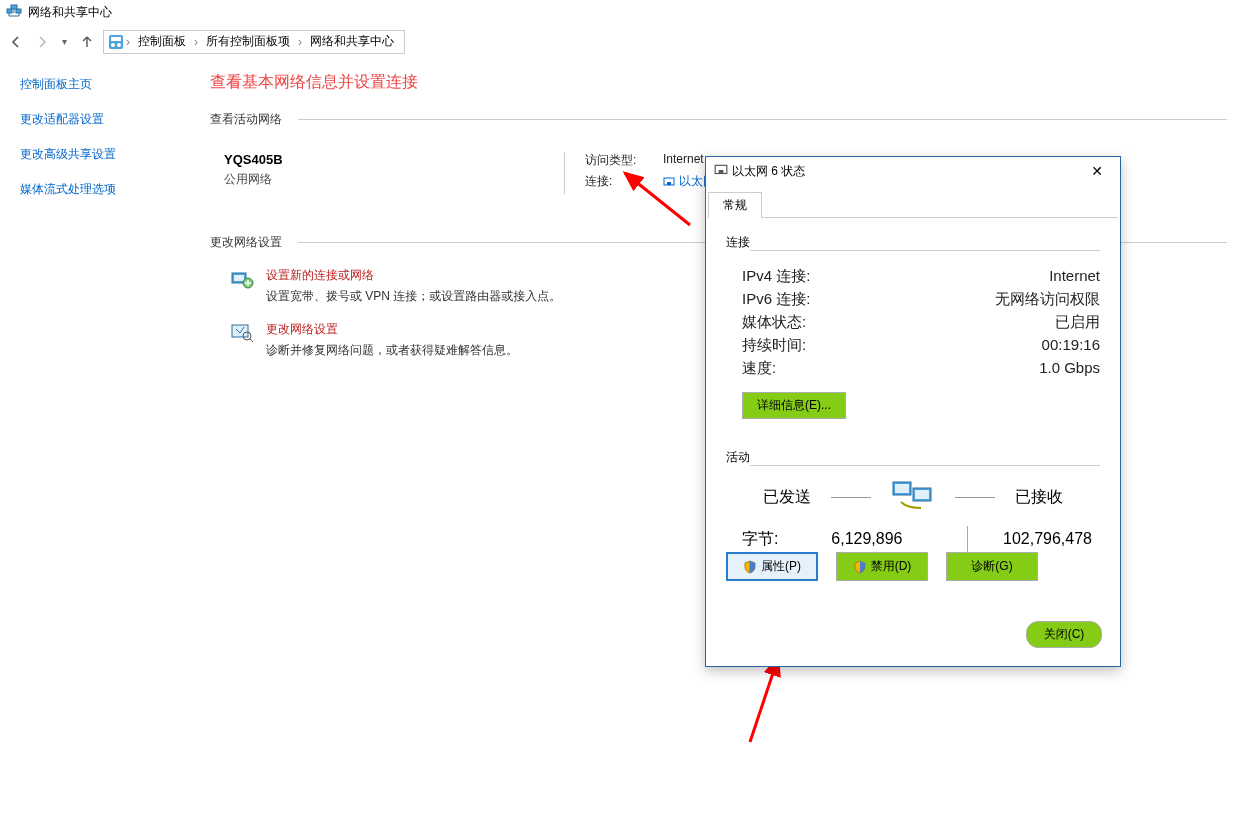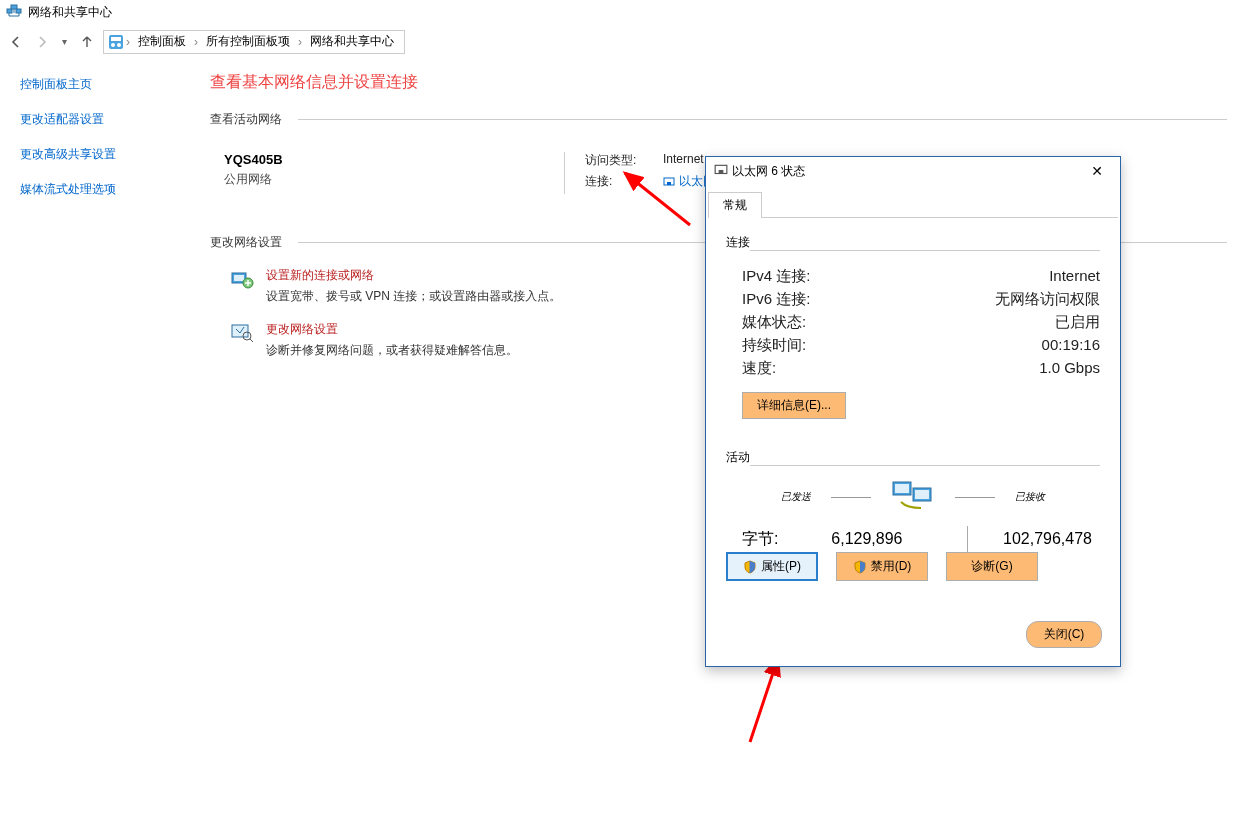--- a/index.html
+++ b/index.html
@@ -56,26 +56,26 @@
 .tabstrip { display:flex; border-bottom:1px solid #ccc; margin:0 2px; padding-top:6px; position:relative;}
 .tab { border:1px solid #ccc; border-bottom:none; background:#fff; padding:4px 14px; font-size:12px; position:relative; top:1px; }
 
 .dlg-body { padding:16px 20px 12px 20px; }
 .grp .grp-head { display:flex; align-items:flex-end; gap:0; margin-bottom:14px;}
 .grp .grp-head .hr { flex:1; border-top:1px solid #ccc; height:1px;}
 .kv { display:flex; justify-content:space-between; padding:2px 0 2px 16px; font-size:15px; }
 .kv .k { color:#222; }
 .kv .v { color:#222; }
 
-.btn { display:inline-flex; align-items:center; justify-content:center; border:1px solid #adadad; background:#fdba74; padding:4px 14px; font-size:12px; cursor:pointer; gap:4px;}
+.btn { display:inline-flex; align-items:center; justify-content:center; border:1px solid #adadad; background:#84cc16; padding:4px 14px; font-size:12px; cursor:pointer; gap:4px;}
 .btn.primary-outline { border:2px solid #2a7ecb; background:#e5f1fb; }
 .details-btn-wrap { margin:12px 0 6px 16px; }
 
 .activity-row { display:flex; align-items:center; justify-content:center; gap:20px; margin:14px 0 8px 0; }
-.activity-row .lbl { font-size:10px;font-style:italic; }
+.activity-row .lbl { font-size:16px; }
 .comp-icon { width:44px; height:34px; position:relative; }
 .comp-icon svg { width:44px; height:34px; }
 .actline { width:40px; border-top:1px solid #999; height:1px;}
 
 .bytes-row { display:flex; align-items:center; padding:4px 0 0 16px; font-size:16px;}
 .bytes-row .lbl { width:60px; }
 .bytes-row .sent { flex:1; text-align:right; padding-right:40px;}
 .bytes-row .divider { width:1px; height:26px; background:#aaa; margin:0 24px;}
 .bytes-row .recv { flex:1; text-align:right; padding-right:8px;}
 

